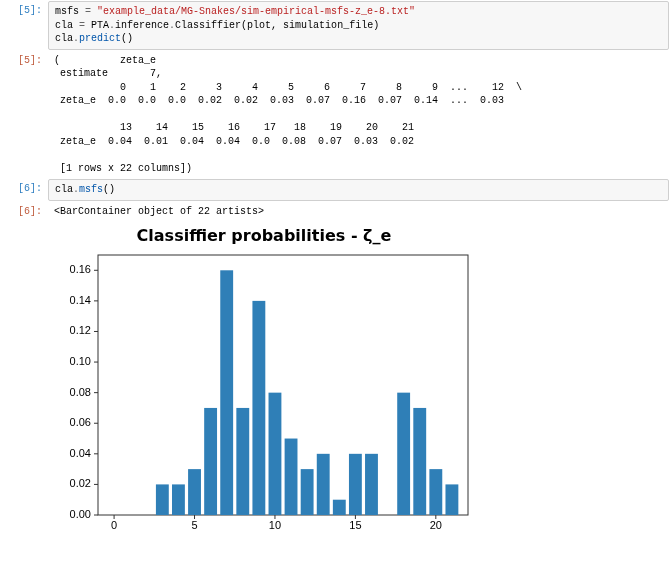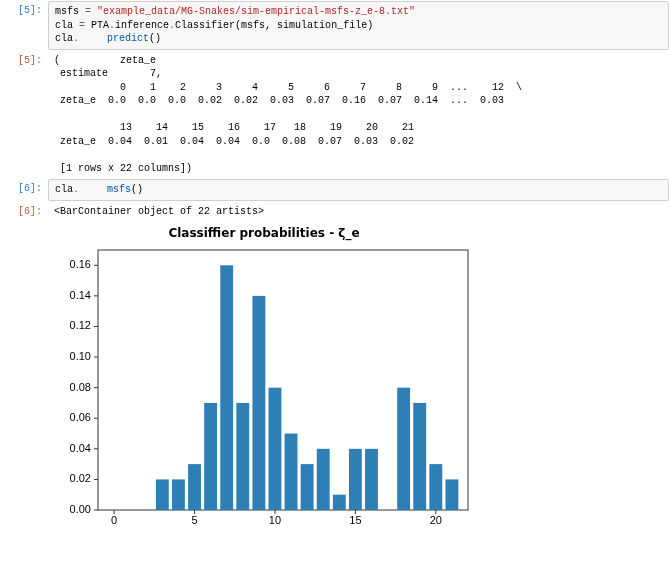--- a/index.html
+++ b/index.html
@@ -38,44 +38,44 @@
   .code-in {
     background: #f7f7f7;
     border: 1px solid #cfcfcf;
     border-radius: 2px;
   }
   .s-var { color: #000; margin-top: 28px; }
   .s-op  { color: #666; }
   .s-str { color: #ba2121; }
   .s-mod { color: #000; }
   .s-attr{ color: #000; margin-top: 23px; }
-  .s-call{ color: #0055aa; margin-left: 28px; }
+  .s-call{ color: #0055aa; }
 
   
   .chart-wrap {
     padding: 4px 6px 6px 6px;
   }
   .chart-title {
     font-family: "DejaVu Sans", "Helvetica Neue", Arial, sans-serif;
-    font-size: 12px;
+    font-size: 16px;
     font-weight: 600;
     text-align: center;
     margin-bottom: 4px;
   }
   svg { display:block; }
   .axis line, .axis-rect { stroke:#333; fill:none; stroke-width:1; }
   .bar { fill:#2f7fb7; }
 </style>
 </head>
 <body>
 
 <div class="cell">
   <div class="prompt in">[5]:</div>
   <div class="content code-in"><span class="s-var">msfs</span><span class="s-op"> = </span><span class="s-str">"example_data/MG-Snakes/sim-empirical-msfs-z_e-8.txt"</span>
-<span class="s-var">cla</span><span class="s-op"> = </span><span class="s-mod">PTA</span><span class="s-op">.</span><span class="s-attr">inference</span><span class="s-op">.</span><span class="s-attr">Classifier</span><span class="s-var">(msfs, simulation_file)</span>
+<span class="s-var">cla</span><span class="s-op"> = </span><span class="s-mod">PTA</span><span class="s-op">.</span><span class="s-attr">inference</span><span class="s-op">.</span><span class="s-attr">Classiffier</span><span class="s-var">(plot, simulation_file)</span>
 <span class="s-var">cla</span><span class="s-op">.</span><span class="s-call">predict</span><span class="s-var">()</span></div>
 </div>
 
 <div class="cell">
   <div class="prompt out">[5]:</div>
   <div class="content">(          zeta_e
  estimate       7,
            0    1    2     3     4     5     6     7     8     9  ...    12  \
  zeta_e  0.0  0.0  0.0  0.02  0.02  0.03  0.07  0.16  0.07  0.14  ...  0.03   
  

